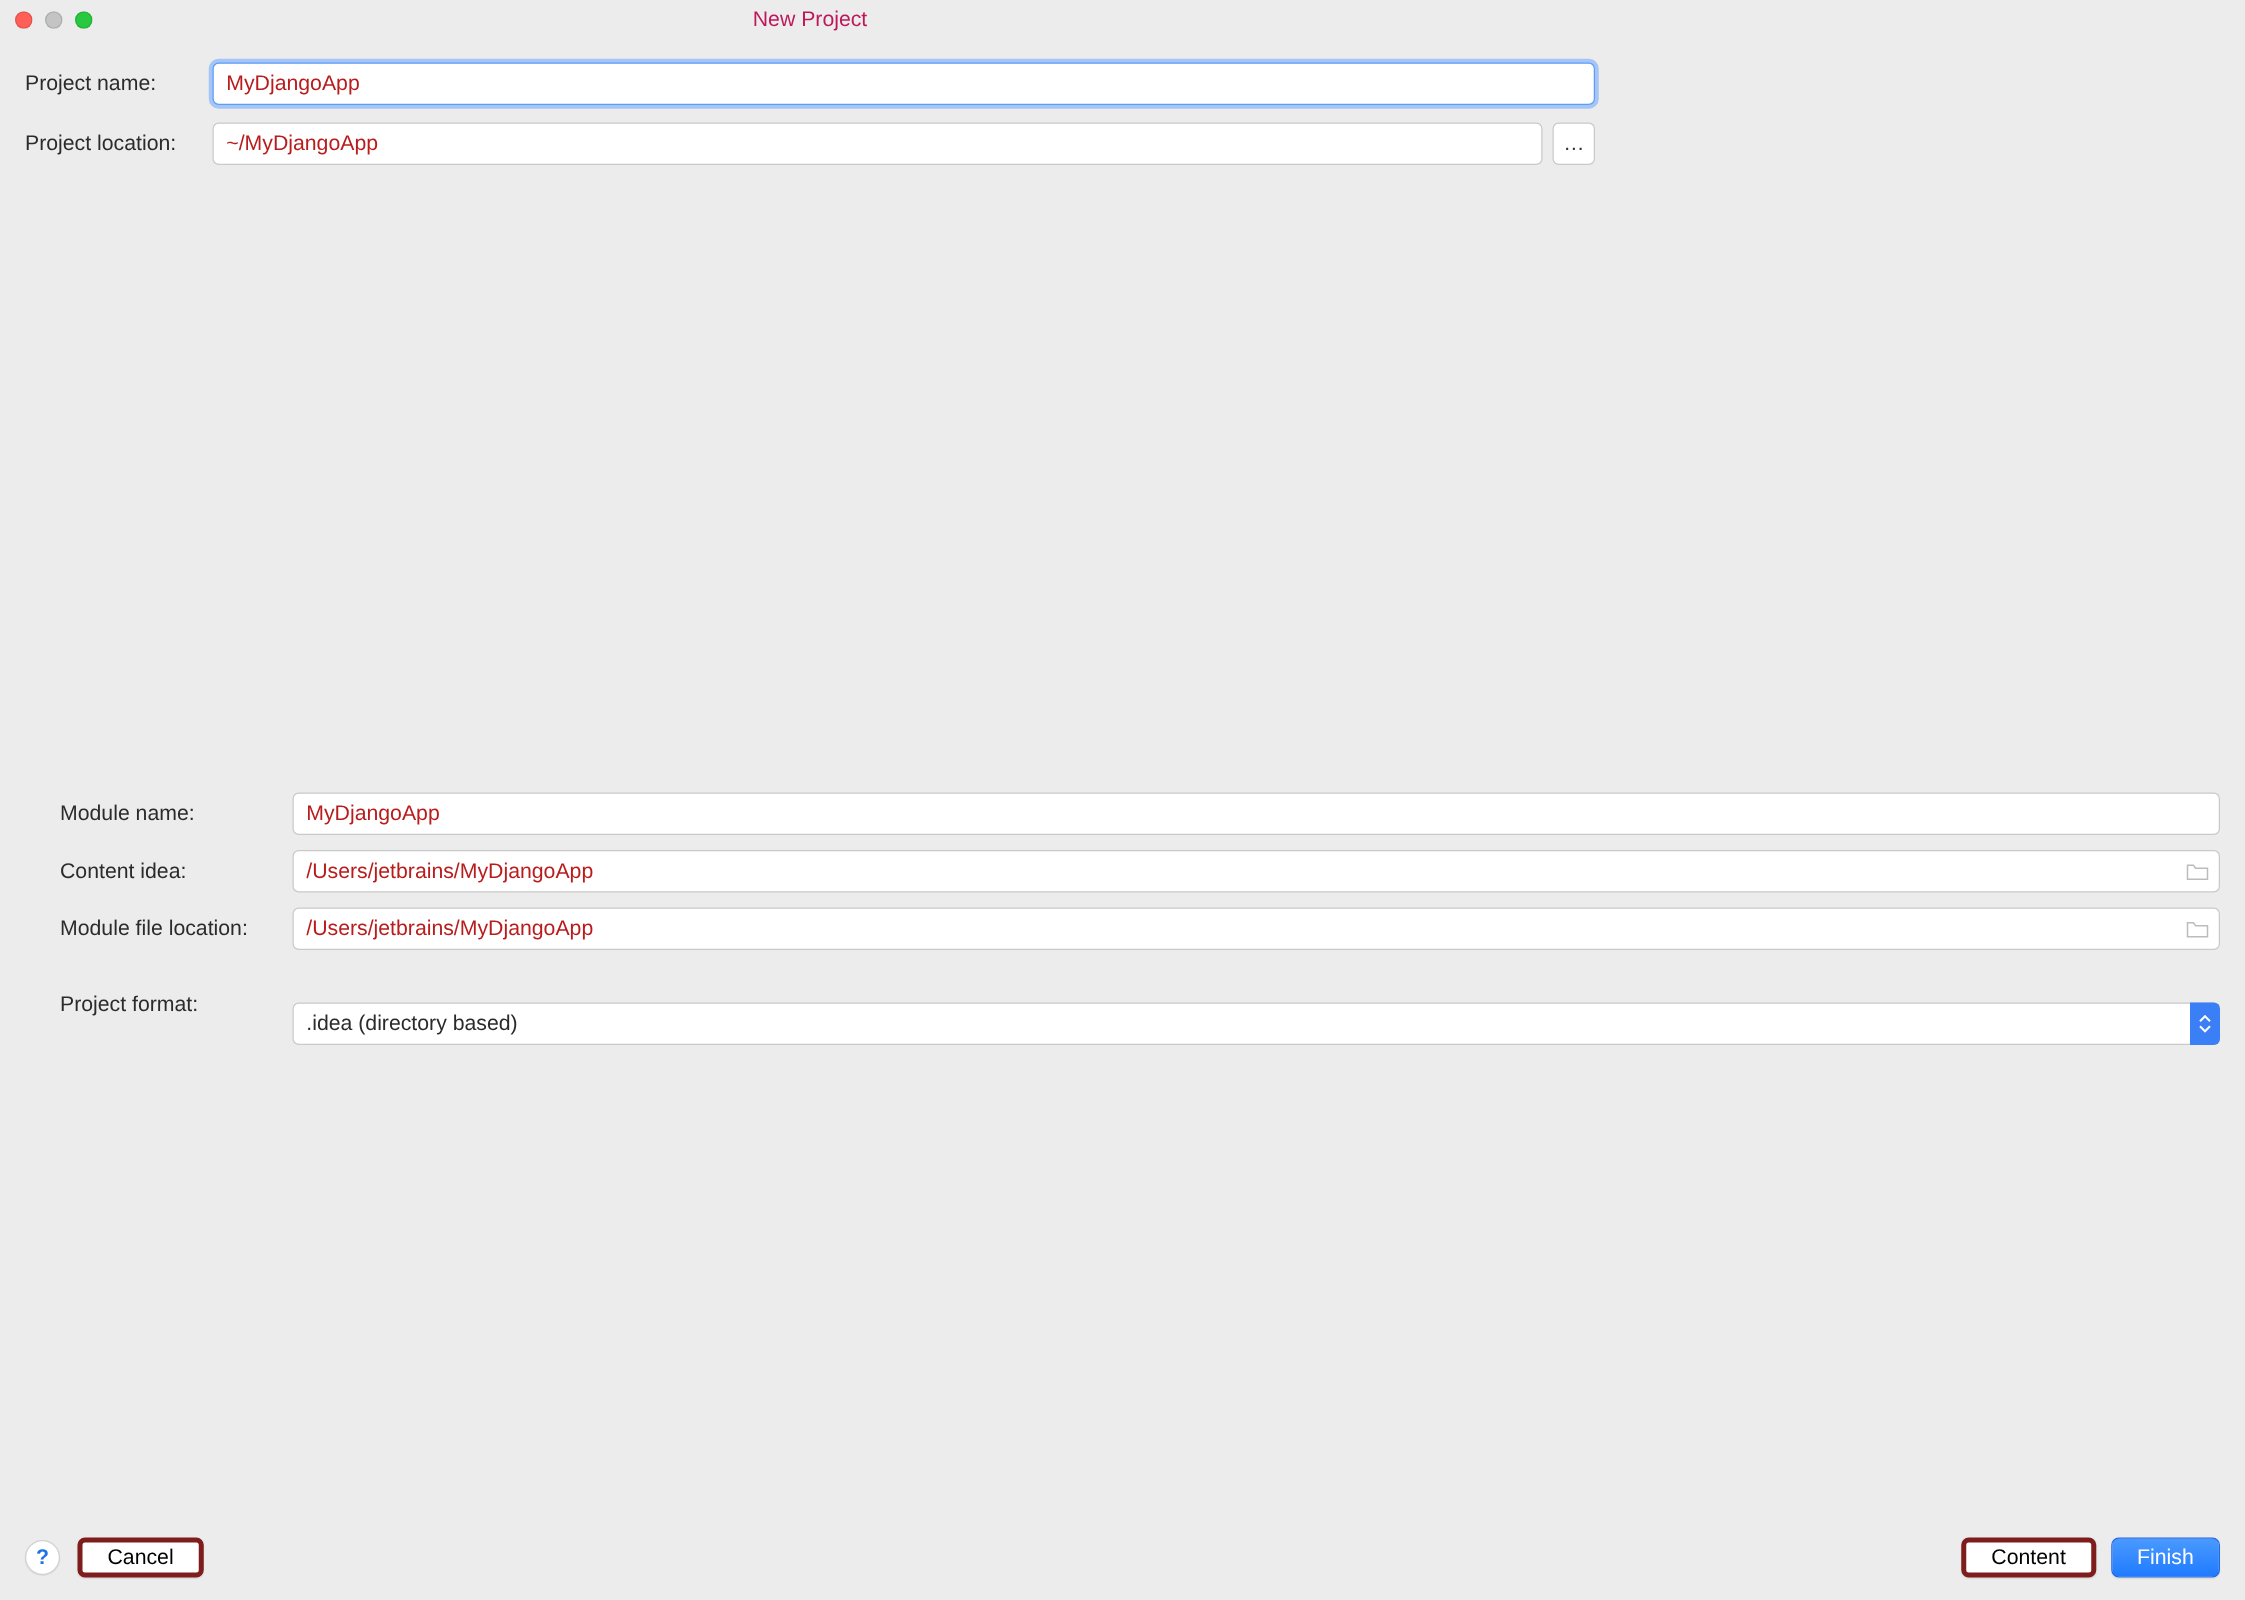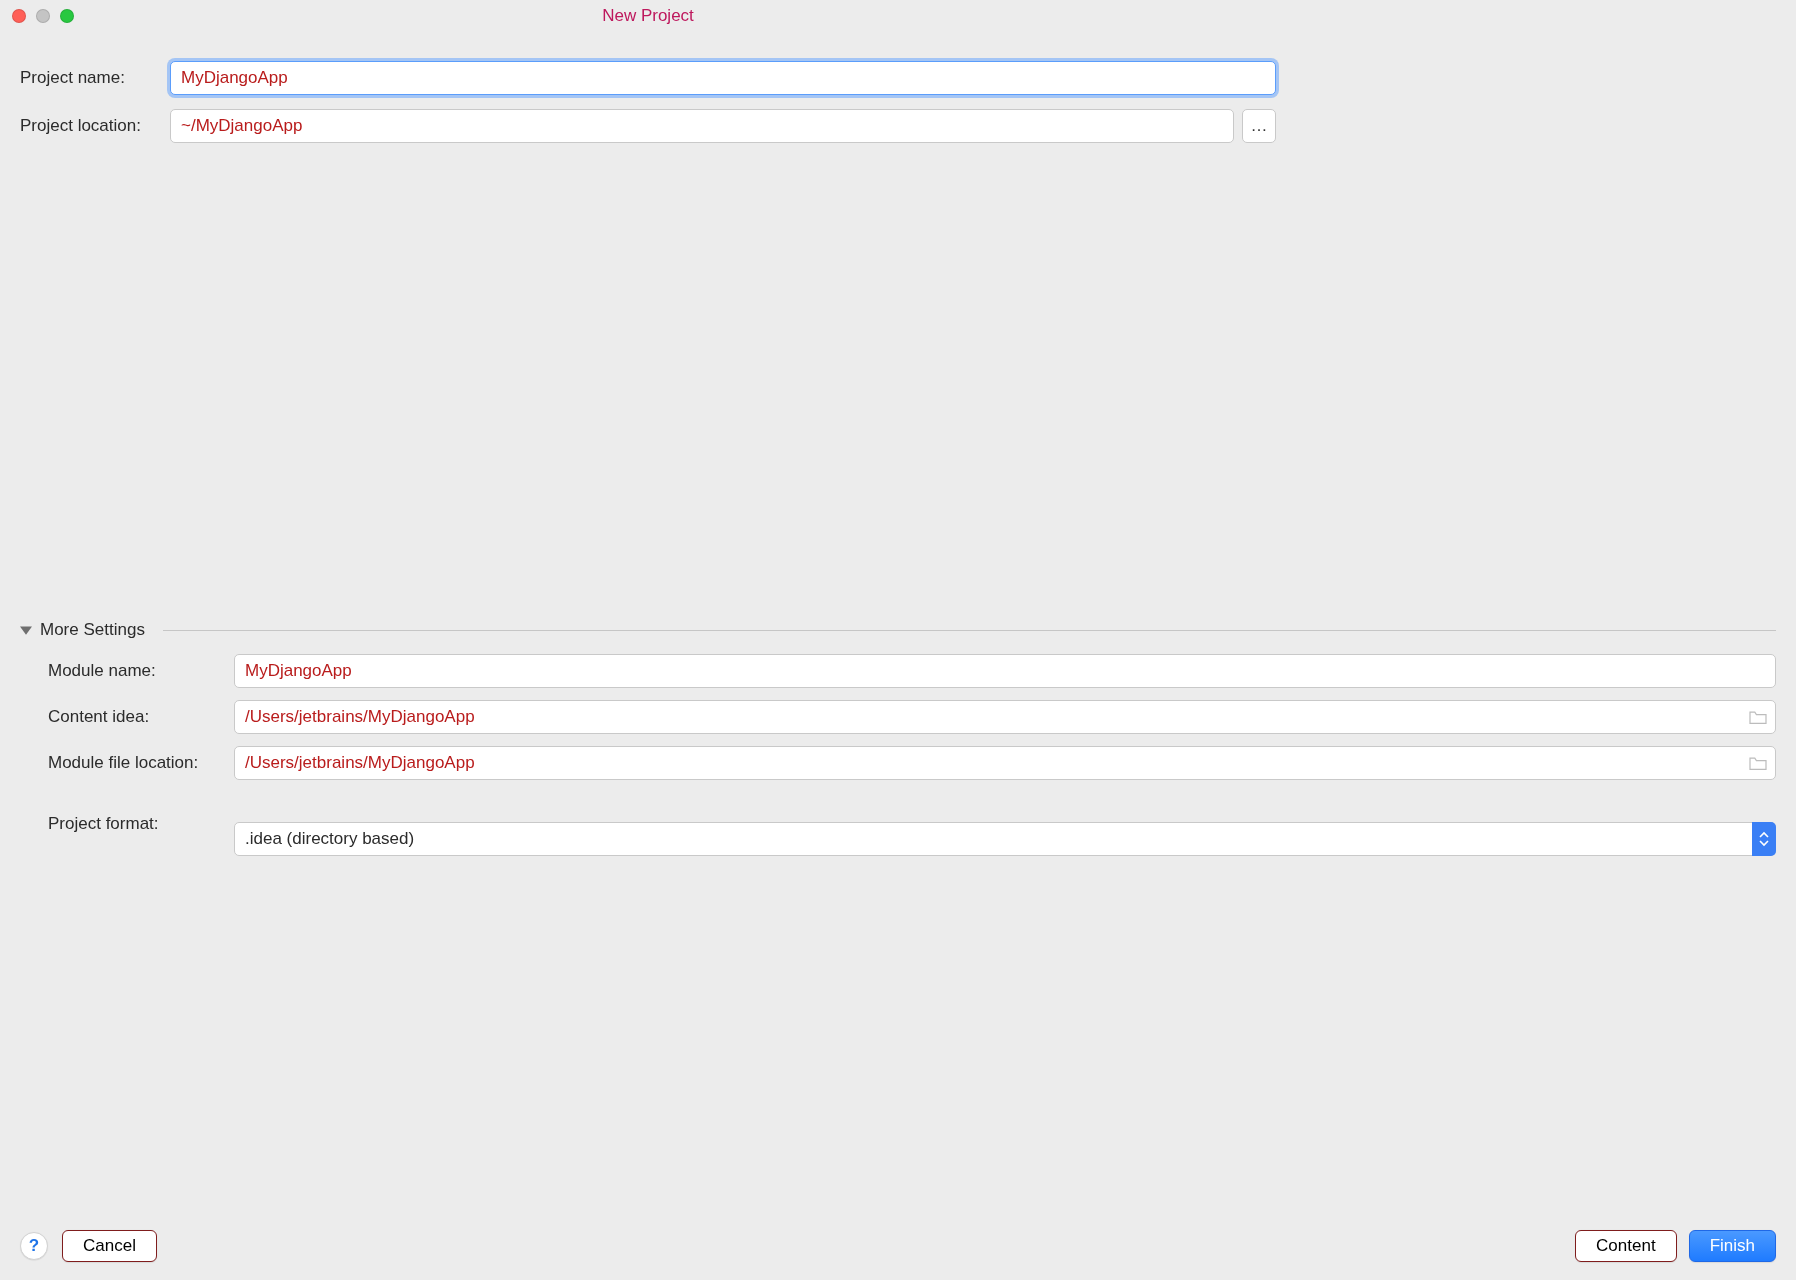--- a/index.html
+++ b/index.html
@@ -36,21 +36,20 @@
 
     .content {
       padding: 18px 20px 0 20px;
     }
 
     
     .form-row {
       display: flex;
       align-items: center;
       margin-bottom: 14px;
-      margin-top: 11px;
     }
     .form-row label {
       width: 150px;
       font-size: 17px;
     }
     .form-row .field {
       flex: 1;
       display: flex;
       gap: 8px;
       align-items: center;
@@ -165,21 +164,21 @@
       border: 0.5px solid #d2d2d2;
       display: flex; align-items: center; justify-content: center;
       color: #1e73e8; font-weight: 600;
       box-shadow: 0 0.5px 1px rgba(0,0,0,0.1);
       cursor: pointer;
     }
     .btn {
       height: 32px;
       padding: 0 20px;
       background: #fff;
-      border: 1px solid #7f1d1d;
+      border: 4px solid #7f1d1d;
       border-radius: 6px;
       font-size: 17px;
       cursor: pointer;
       box-shadow: 0 0.5px 1px rgba(0,0,0,0.08);
     }
     .btn.primary {
       background: linear-gradient(180deg, #4a99ff 0%, #1f7bff 100%);
       border: 1px solid #1f68e6;
       color: #fff;
     }
@@ -212,29 +211,20 @@
     <label>Project location:</label>
     <div class="field">
       <input type="text" class="txt" value="~/MyDjangoApp" style="">
       <button class="browse-btn">…</button>
     </div>
   </div>
 
 </div>
 
 <div class="more-settings">
-  <div class="section-header">
-    <span class="disclosure">
-      <svg viewBox="0 0 10 10" width="12" height="12">
-          <path d="M0 2 L10 2 L5 9 Z" fill="#6f6f6f"></path>
-        </svg>
-    </span>
-    <span class="label">More Settings</span>
-    <span class="rule"></span>
-  </div>
 
   <div class="section-body">
 
     <div class="s-row">
       <div class="s-label">Module name:</div>
       <div class="s-field">
         <input type="text" class="txt" value="MyDjangoApp" style="">
       </div>
     </div>
 

